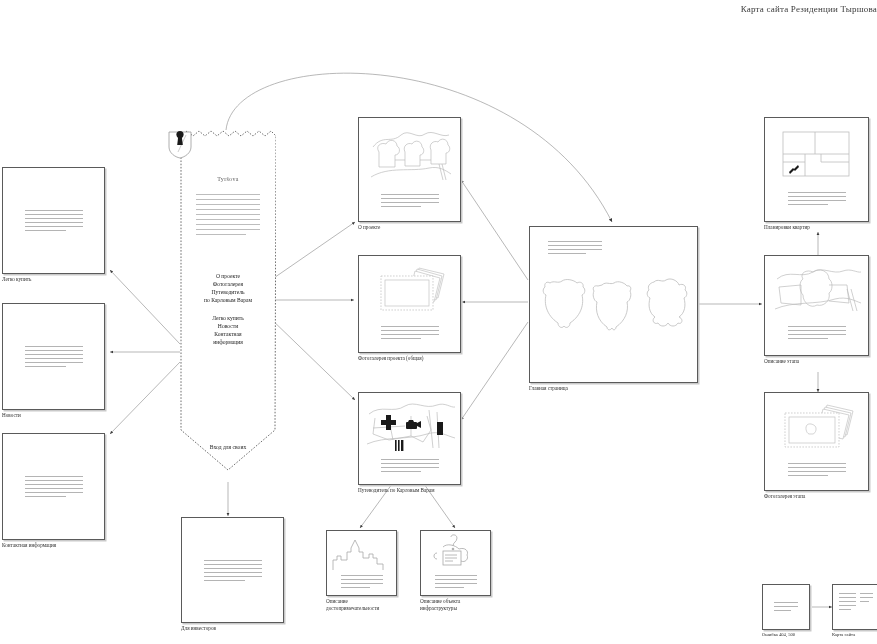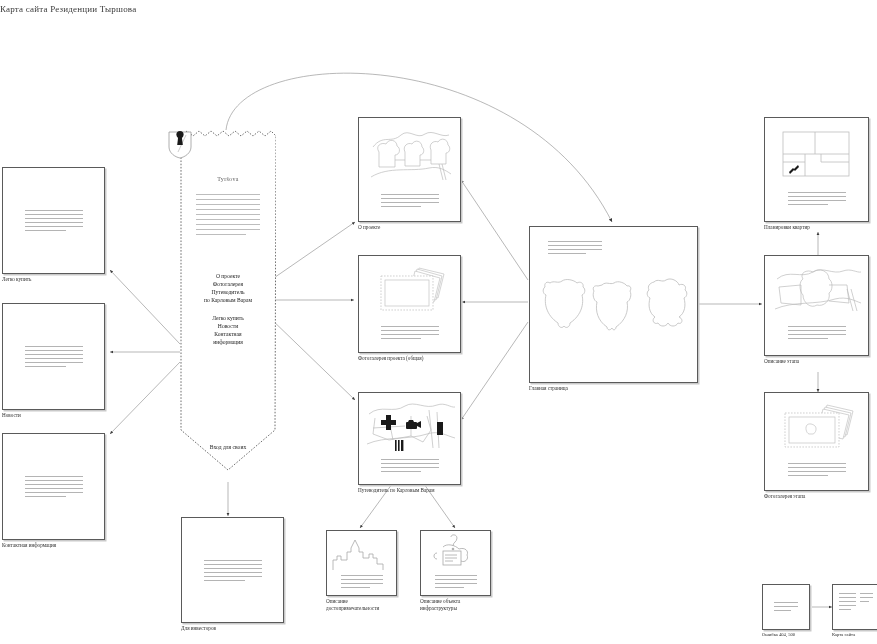--- a/index.html
+++ b/index.html
@@ -5,21 +5,21 @@
 <style>
   html,body{margin:0;padding:0;background:#ffffff;}
   body{
     font-family:"Liberation Serif", serif;
     width:877px;height:644px;position:relative;overflow:hidden;
     color:#333333;
   }
   .page{position:relative;width:877px;height:644px;}
   #edges{position:absolute;left:0;top:0;width:877px;height:644px;pointer-events:none;}
   .title{
-    position:absolute;top:4px;left:0;width:877px;text-align:left;
+    position:absolute;top:4px;left:0;width:877px;text-align:right;
     font-size:9px;letter-spacing:.2px;color:#3a3a3a;
   }
 
   
   .node{position:absolute;}
   .card{
     border:1px solid #5a5a5a;background:#ffffff;
     box-shadow:1.5px 1.5px 0 #c9c9c9;
     position:relative;overflow:hidden;
   }

